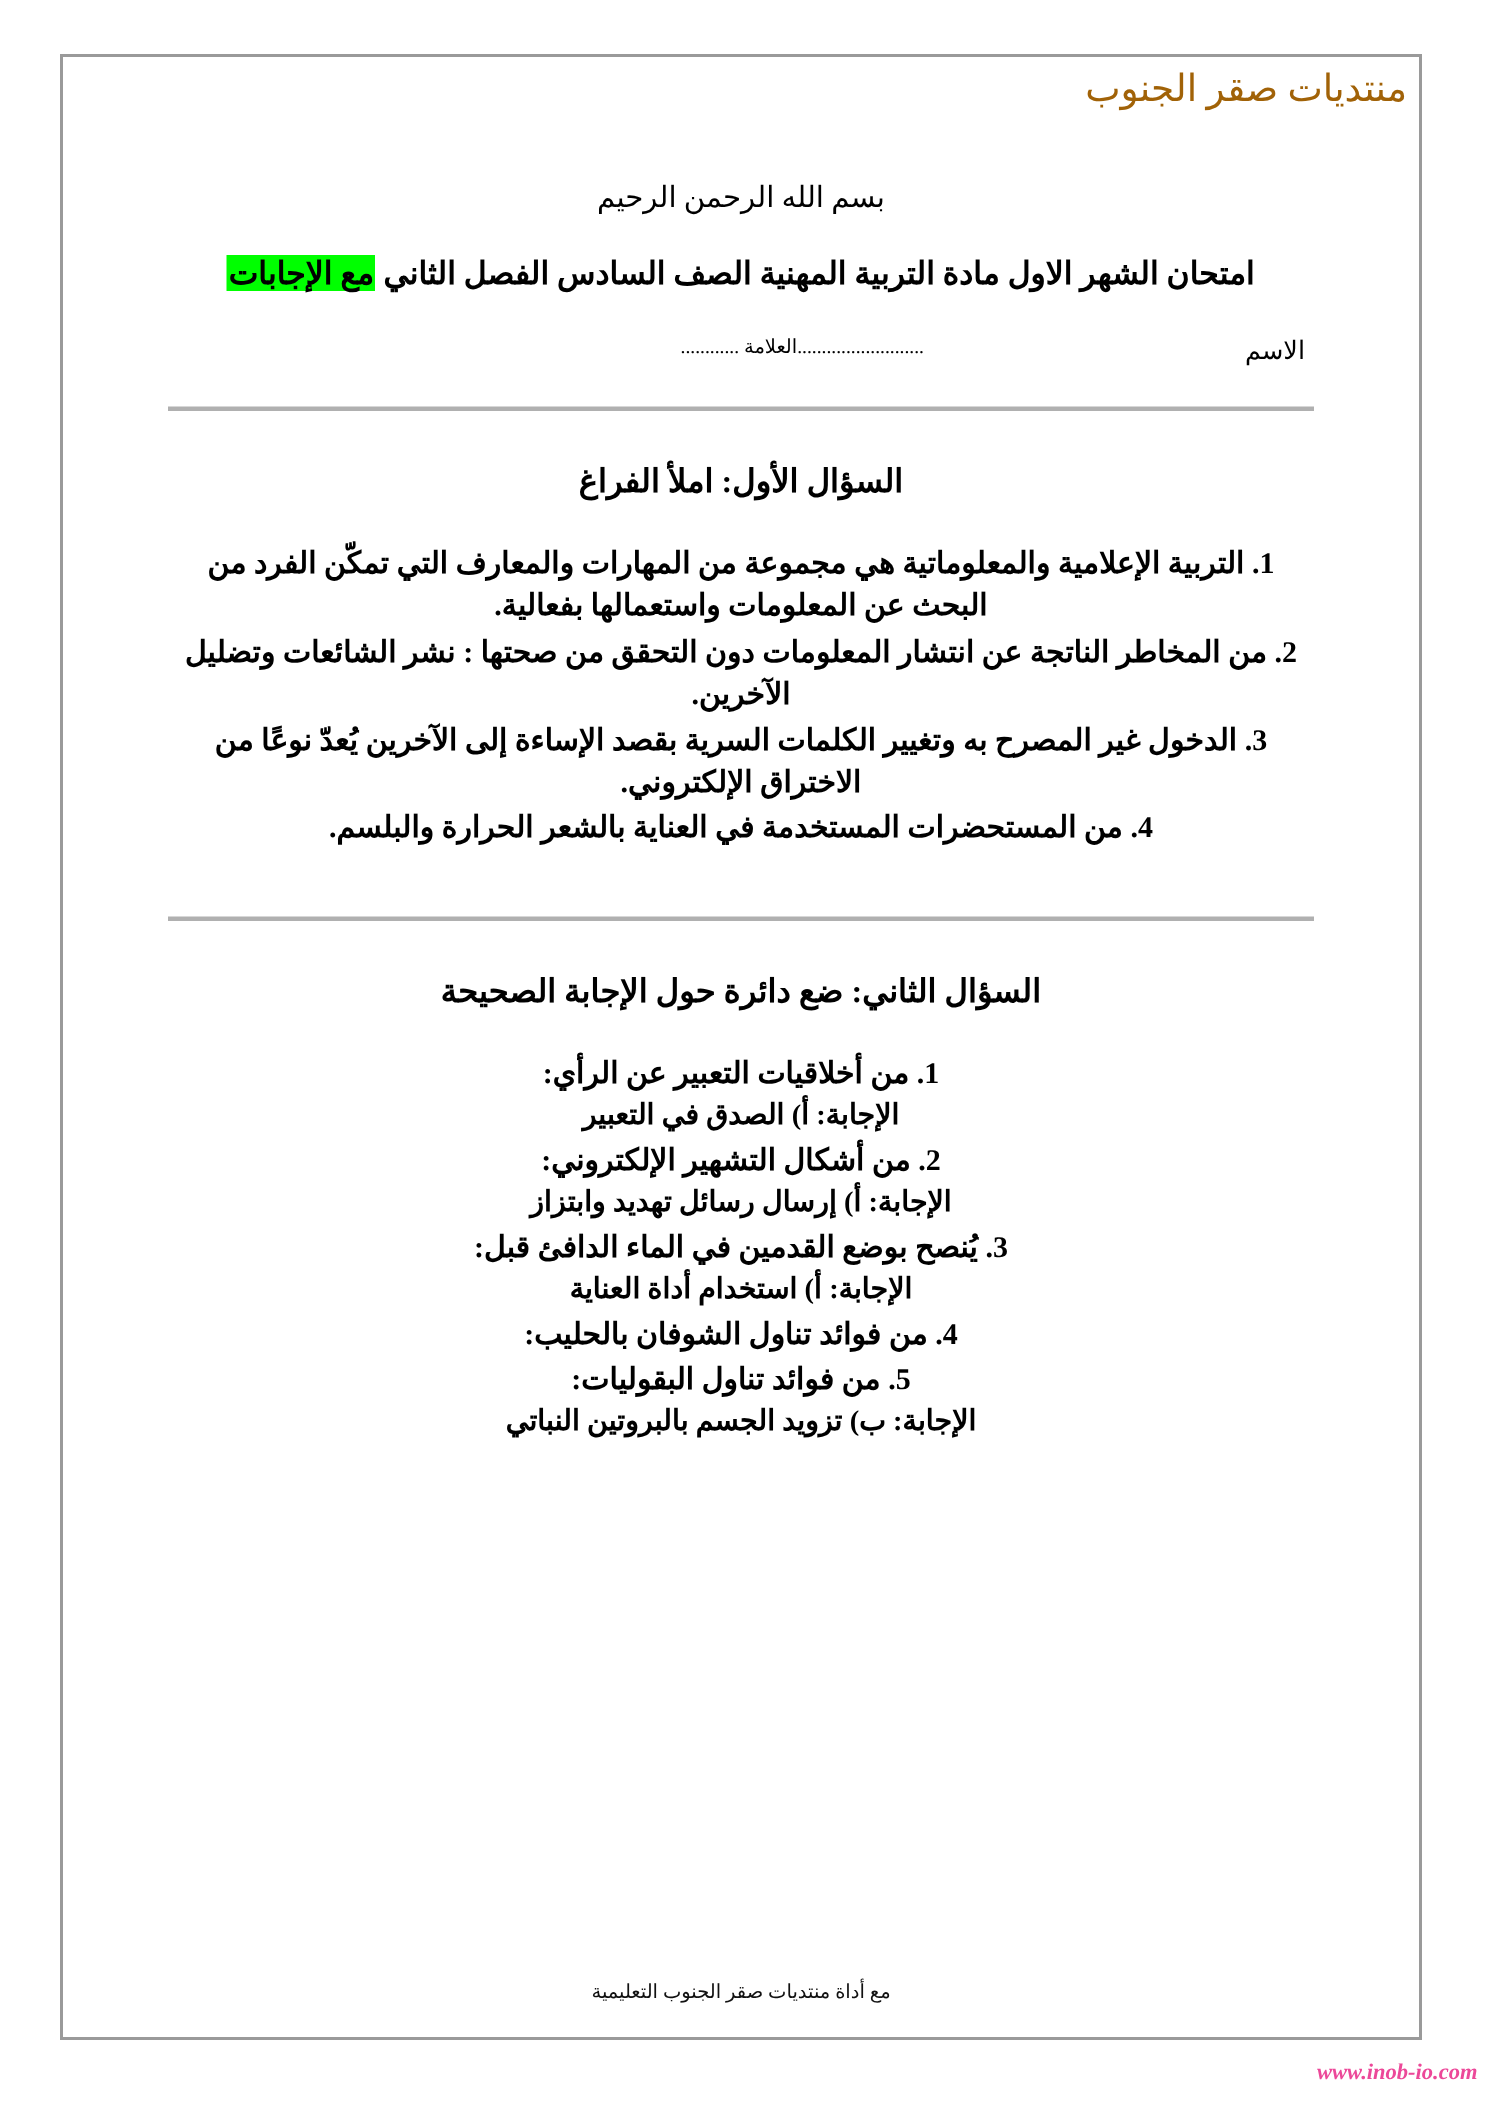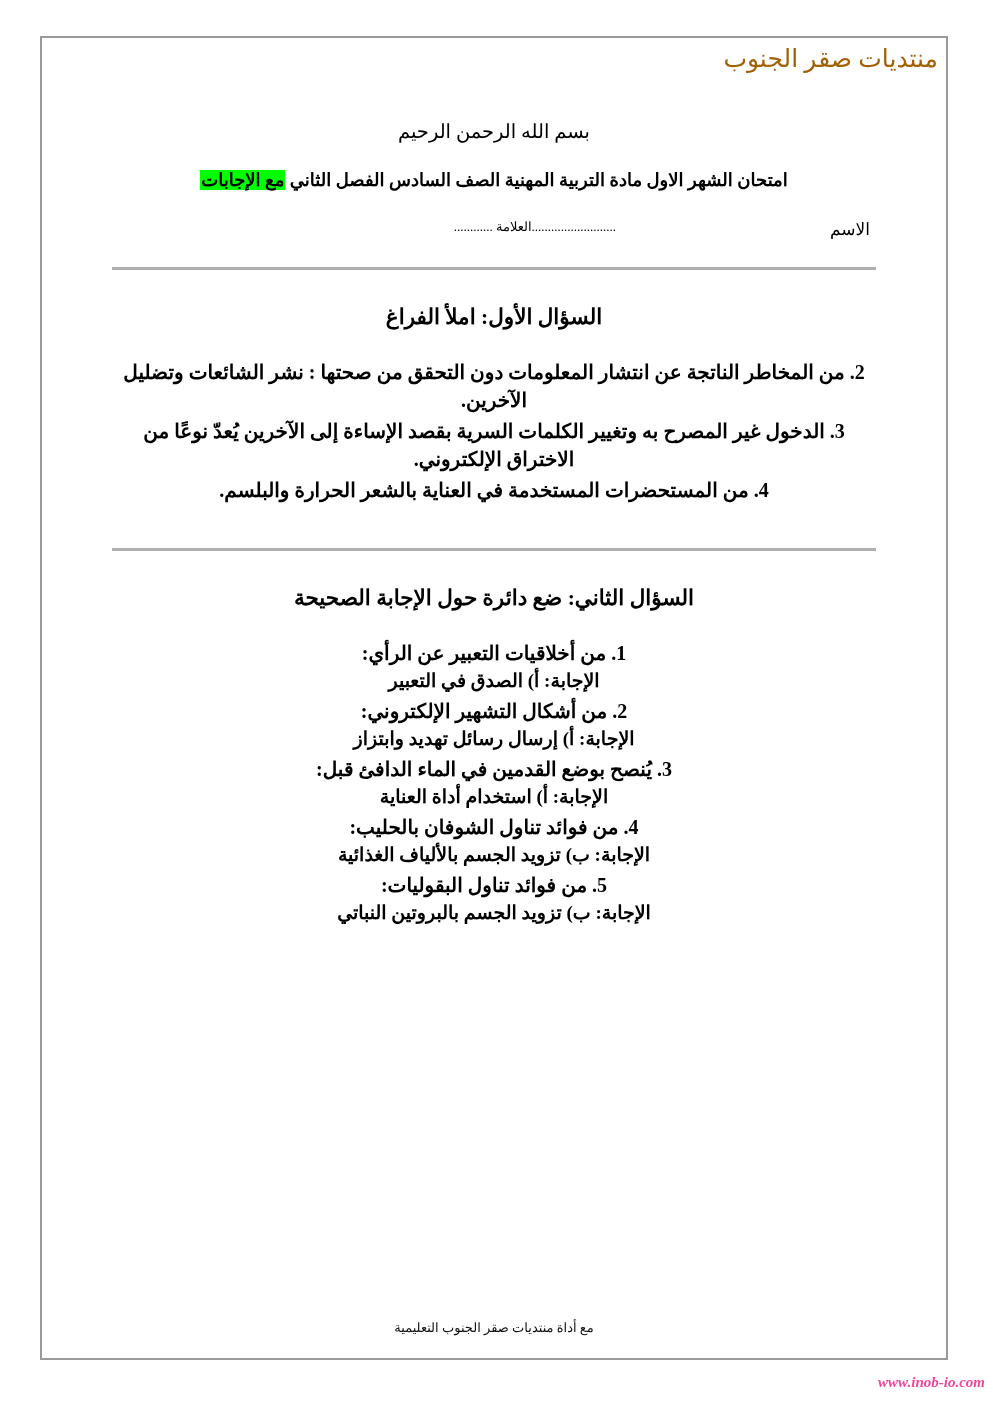--- a/index.html
+++ b/index.html
@@ -58,21 +58,21 @@
   .basmala {
     text-align: center;
     font-size: 19.5px;
     font-weight: 400;
     margin: 0 0 26px 0;
     color: #000;
   }
 
   .exam-title {
     text-align: center;
-    font-size: 18px;
+    font-size: 21px;
     font-weight: bold;
     margin: 0 0 28px 0;
     color: #000;
   }
   .exam-title .hl {
     background: #00ff00;
     padding: 0 1px;
   }
 
   .info-line {
@@ -186,20 +186,21 @@
     <div class="info-line">
       <span class="name-label">الاسم</span>
       <span class="dots-mark">..........................العلامة ............</span>
     </div>
 
     <hr class="rule">
 
     <div class="section">
       <h2 class="section-heading">السؤال الأول: املأ الفراغ</h2>
       <ol class="qlist">
+        <li><span class="num">1.</span> <span>التربية الإعلامية والمعلوماتية هي مجموعة من المهارات والمعارف التي تمكّن الفرد من البحث عن المعلومات واستعمالها بفعالية.</span></li>
         <li><span class="num">2.</span> <span>من المخاطر الناتجة عن انتشار المعلومات دون التحقق من صحتها : نشر الشائعات وتضليل الآخرين.</span></li>
         <li><span class="num">3.</span> <span>الدخول غير المصرح به وتغيير الكلمات السرية بقصد الإساءة إلى الآخرين يُعدّ نوعًا من الاختراق الإلكتروني.</span></li>
         <li><span class="num">4.</span> <span>من المستحضرات المستخدمة في العناية بالشعر الحرارة والبلسم.</span></li>
       </ol>
     </div>
 
     <div style="height:34px"></div>
     <hr class="rule">
 
     <div class="section">
@@ -212,21 +213,20 @@
         <li class="mcq-block">
           <div><span class="num">2.</span> <span>من أشكال التشهير الإلكتروني:</span></div>
           <div class="answer-line">الإجابة: أ) إرسال رسائل تهديد وابتزاز</div>
         </li>
         <li class="mcq-block">
           <div><span class="num">3.</span> <span>يُنصح بوضع القدمين في الماء الدافئ قبل:</span></div>
           <div class="answer-line">الإجابة: أ) استخدام أداة العناية</div>
         </li>
         <li class="mcq-block">
           <div><span class="num">4.</span> <span>من فوائد تناول الشوفان بالحليب:</span></div>
-          <div class="answer-line">الإجابة: ب) تزويد الجسم بالألياف الغذائية</div>
         </li>
         <li class="mcq-block">
           <div><span class="num">5.</span> <span>من فوائد تناول البقوليات:</span></div>
           <div class="answer-line">الإجابة: ب) تزويد الجسم بالبروتين النباتي</div>
         </li>
       </ol>
     </div>
 
   </div>
 

